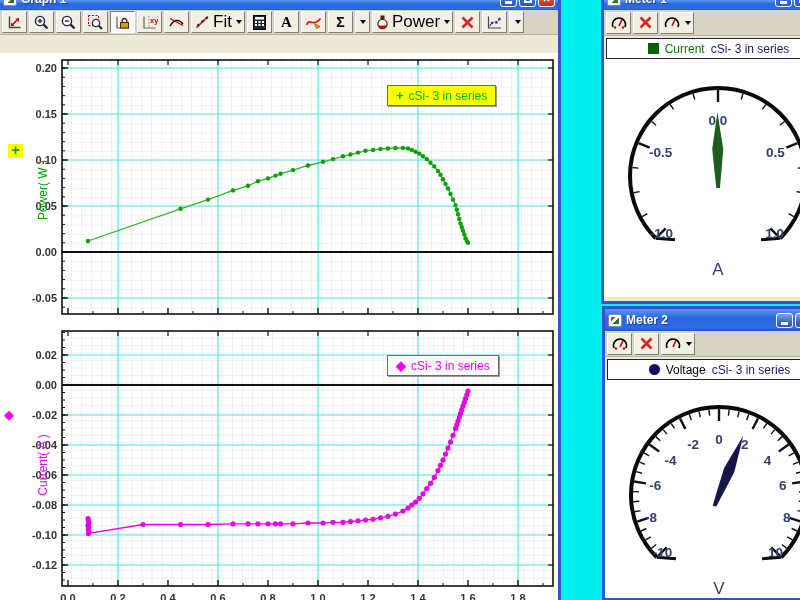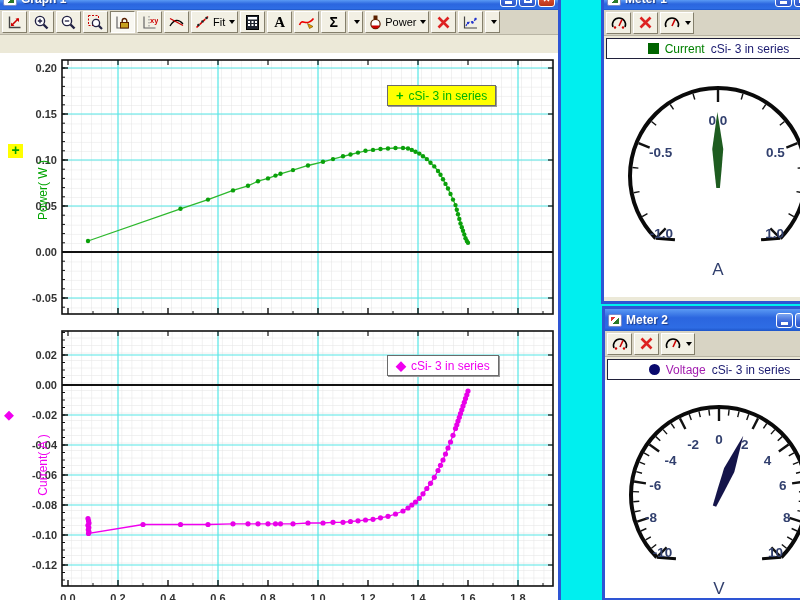--- a/index.html
+++ b/index.html
@@ -25,21 +25,21 @@
   .wbtn.close{background:linear-gradient(180deg,#F09078,#D0482C 60%,#B83418);}
   .glyph-min{width:7px;height:3px;background:#fff;margin-top:6px;}
   .glyph-max{width:8px;height:7px;border:2px solid #fff;border-top-width:3px;}
   
   .toolbar{display:flex;align-items:center;background:#D8D4C4;padding:1px 2px;gap:2px;}
   .graph-toolbar{height:25px;border-bottom:1px solid #b8b4a4;}
   .meter-toolbar{height:26px;border-bottom:1px solid #b8b4a4;}
   .tbtn{height:22px;min-width:25px;background:#F2F0E4;border:1px solid;border-color:#FFFFFF #847F6B #847F6B #FFFFFF;
         display:flex;align-items:center;justify-content:center;padding:0 2px;gap:2px;}
   .tbtn.pressed{border-color:#847F6B #FFFFFF #FFFFFF #847F6B;background:#F9F8F2;}
-  .tbtn .lbl{font-size:11px;color:#000;}
+  .tbtn .lbl{font-size:17px;color:#000;}
   .tbtn .sigma{font-size:14px;font-weight:bold;}
   .caret{width:0;height:0;border-left:3.5px solid transparent;border-right:3.5px solid transparent;border-top:4px solid #000;margin-left:2px;}
   .narrow{min-width:15px;}
   
   #graph-window{left:0;top:0;width:561px;height:600px;border-right:3px solid #2E55D4;}
   #graph-content{position:absolute;left:0;top:53px;width:558px;height:565px;background:#fff;}
   .legendbox{position:absolute;height:21px;display:flex;align-items:center;gap:5px;
              border:1px solid #6B6B6B;box-shadow:1px 1px 0 #9a9a9a;padding:0 8px;font-size:12px;}
   #legend-top{left:387px;top:32px;background:#FFFF00;color:#00B400;}
   #legend-bottom{left:387px;top:302px;background:#FFFFFF;color:#F000F0;}
@@ -645,21 +645,21 @@
       <div class="tbtn">
         <svg width="18" height="17" viewBox="0 0 18 17">
           <path d="M3 13 A6.5 6.5 0 1 1 15 13" fill="none" stroke="#000" stroke-width="1.6"></path>
           <path d="M9 12 L12 5.5" stroke="#C00" stroke-width="1.6"></path>
         </svg>
         <span class="caret"></span>
       </div>
     </div>
     <div class="meter-legend">
       <span class="mk-circle" id="m1-marker" style="background: rgb(10, 10, 110);"></span>
-      <span id="m1-channel" style="color: #a21caf;">Voltage</span>
+      <span id="m1-channel" style="color: #000000;">Voltage</span>
       <span id="m1-dataset" style="color: rgb(26, 26, 112);">cSi- 3 in series</span>
     </div>
     <svg class="gauge" id="meter-svg-1" width="229" height="218">
         <path d="M 51.77460325558381 177.22539674441617 A 88 88 0 1 1 176.22539674441617 177.22539674441617" fill="none" stroke="#0A0A0A" stroke-width="4"></path>
         <line x1="51.77460325558381" y1="177.22539674441617" x2="70.94214643275248" y2="178.8358930867382" stroke="#0A0A0A" stroke-width="3"></line>
         <line x1="176.22539674441617" y1="177.22539674441617" x2="157.05785356724752" y2="178.8358930867382" stroke="#0A0A0A" stroke-width="3"></line>
         <line x1="53.18881681795691" y1="175.81118318204307" x2="61.67409819219548" y2="167.3259018078045" stroke="#111" stroke-width="2.4"></line>
         <line x1="46.46274394425595" y1="168.24207964064573" x2="51.17464552954041" y2="164.52751594478673" stroke="#111" stroke-width="1.4"></line>
         <line x1="40.67294586554806" y1="159.93487656557159" x2="45.78878685167261" y2="156.7998851772759" stroke="#111" stroke-width="1.4"></line>
         <line x1="35.89968705104299" y1="151.0047374282188" x2="41.34854609399348" y2="148.4927790029942" stroke="#111" stroke-width="1.4"></line>

